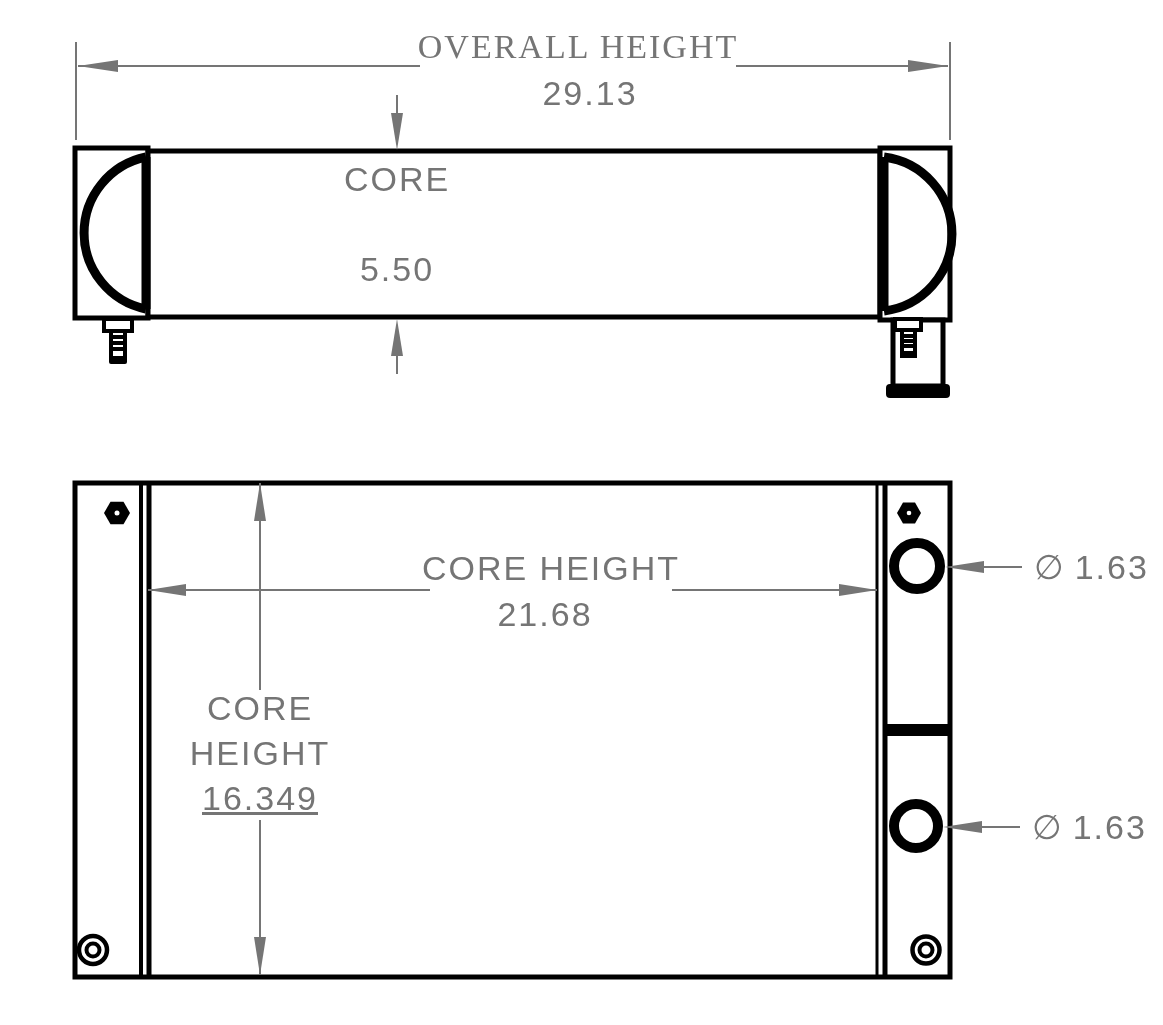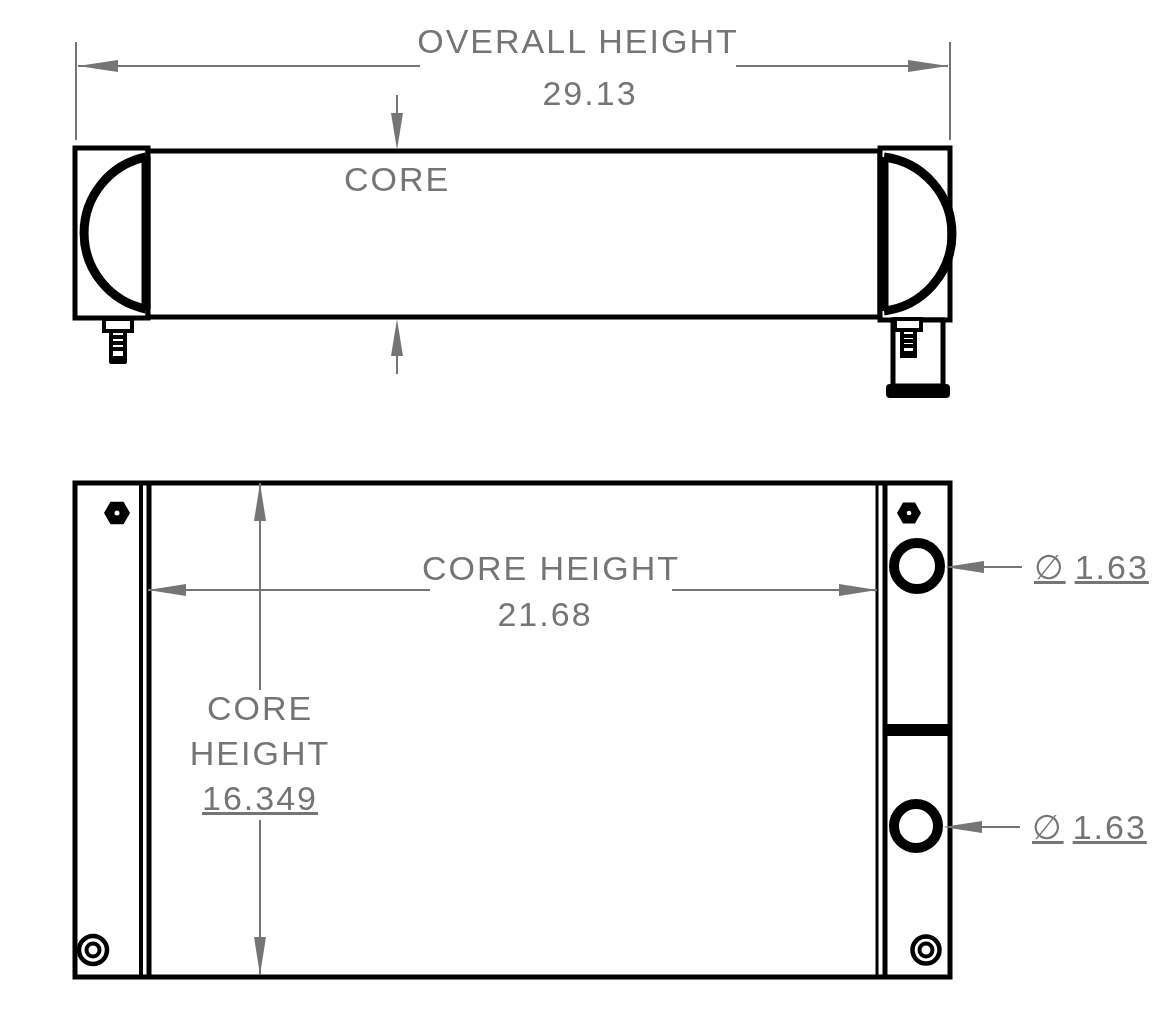--- a/index.html
+++ b/index.html
@@ -14,21 +14,21 @@
   .dim-text{
     position:absolute;
     color:#757575;
     font-size:34px;
     font-weight:300;
     letter-spacing:2px;
     line-height:1;
     text-align:center;
     white-space:nowrap;
   }
-  .dia-text{ text-align:center;text-decoration:underline; }
+  .dia-text{ text-align:center; }
   .dia-text .val{ margin-left:9px; }
 </style>
 </head>
 <body>
 
 <div class="canvas">
 
   <svg width="1163" height="1025" viewBox="0 0 1163 1025">
 
     <g fill="none" stroke="#000000">
@@ -136,24 +136,25 @@
       <polygon points="260,483 254,521 266,521" stroke="none"></polygon>
       <polygon points="260,975 254,937 266,937" stroke="none"></polygon>
 
       <line x1="983" y1="567" x2="1022" y2="567"></line>
       <polygon points="945,567 984,561 984,573" stroke="none"></polygon>
       <line x1="981" y1="827" x2="1020" y2="827"></line>
       <polygon points="943,827 982,821 982,833" stroke="none"></polygon>
     </g>
   </svg>
 
-  <div class="dim-text" style="left:398px;top:24px;width:360px;">OVERALL HEIGHT</div>
+  <div class="dim-text" style="left:398px;top:30px;width:360px;font-family:Liberation Serif, serif;">OVERALL HEIGHT</div>
   <div class="dim-text" style="left:410px;top:76px;width:360px;">29.13</div>
 
   <div class="dim-text" style="left:297px;top:162px;width:200px;">CORE</div>
+  <div class="dim-text" style="left:297px;top:252px;width:200px;">5.50</div>
 
   <div class="dim-text" style="left:401px;top:551px;width:300px;">CORE HEIGHT</div>
   <div class="dim-text" style="left:445px;top:597px;width:200px;">21.68</div>
 
   <div class="dim-text" style="left:160px;top:691px;width:200px;">CORE</div>
   <div class="dim-text" style="left:160px;top:736px;width:200px;">HEIGHT</div>
   <div class="dim-text" style="left:160px;top:781px;width:200px;text-decoration:underline;">16.349</div>
 
   <div class="dim-text dia-text" style="left:1034px;top:550px;">
     <span>∅</span><span class="val">1.63</span>

